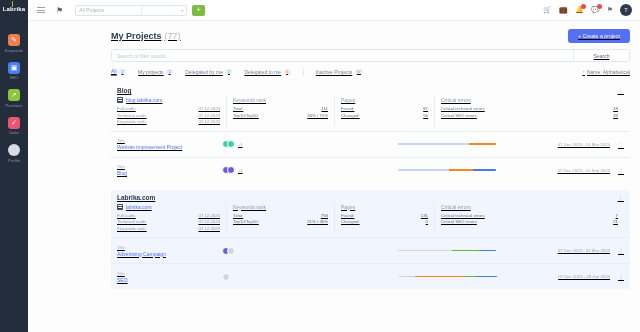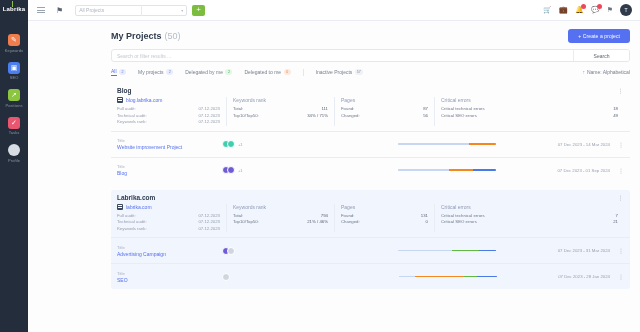--- a/index.html
+++ b/index.html
@@ -86,21 +86,21 @@
   }
   .avatar-top {
     width: 12px; height: 12px; border-radius: 50%; background: #2f3a4a;
     color: #fff; font-size: 5px; display:flex; align-items:center;
     justify-content:center; cursor: pointer;
   }
 
   
   .content { flex: 1; background: #fdfdfe; overflow: hidden; }
   .page {
-    margin-left: 83px; margin-right: 10px; padding-top: 8px;
+    margin-left: 83px; margin-right: 10px; padding-top: 8px; text-decoration: underline;
   }
   .page-head { display: flex; align-items: center; }
   .page-title { font-size: 9px; color: #2f3b4d; font-weight: bold; }
   .page-count { font-size: 9px; color: #b5bcc7; margin-left: 3px; }
   .create-btn {
     margin-left: auto; background: #5570f1; color: #fff;
     font-size: 5px; padding: 4px 10px; border-radius: 3px;
     cursor: pointer; letter-spacing: .1px;
   }
 
@@ -274,21 +274,21 @@
         <div class="tb-ic">⚑</div>
         <div class="avatar-top">T</div>
       </div>
     </div>
 
     <div class="content">
       <div class="page">
 
         <div class="page-head">
           <span class="page-title">My Projects</span>
-          <span class="page-count">(50)</span>
+          <span class="page-count">(77)</span>
           <div class="create-btn">+ Create a project</div>
         </div>
 
         <div class="searchrow">
           <input type="text" placeholder="Search or filter results ..." style="">
           <div class="search-btn">Search</div>
         </div>
 
         <div class="tabsrow">
           <div class="tab active">

